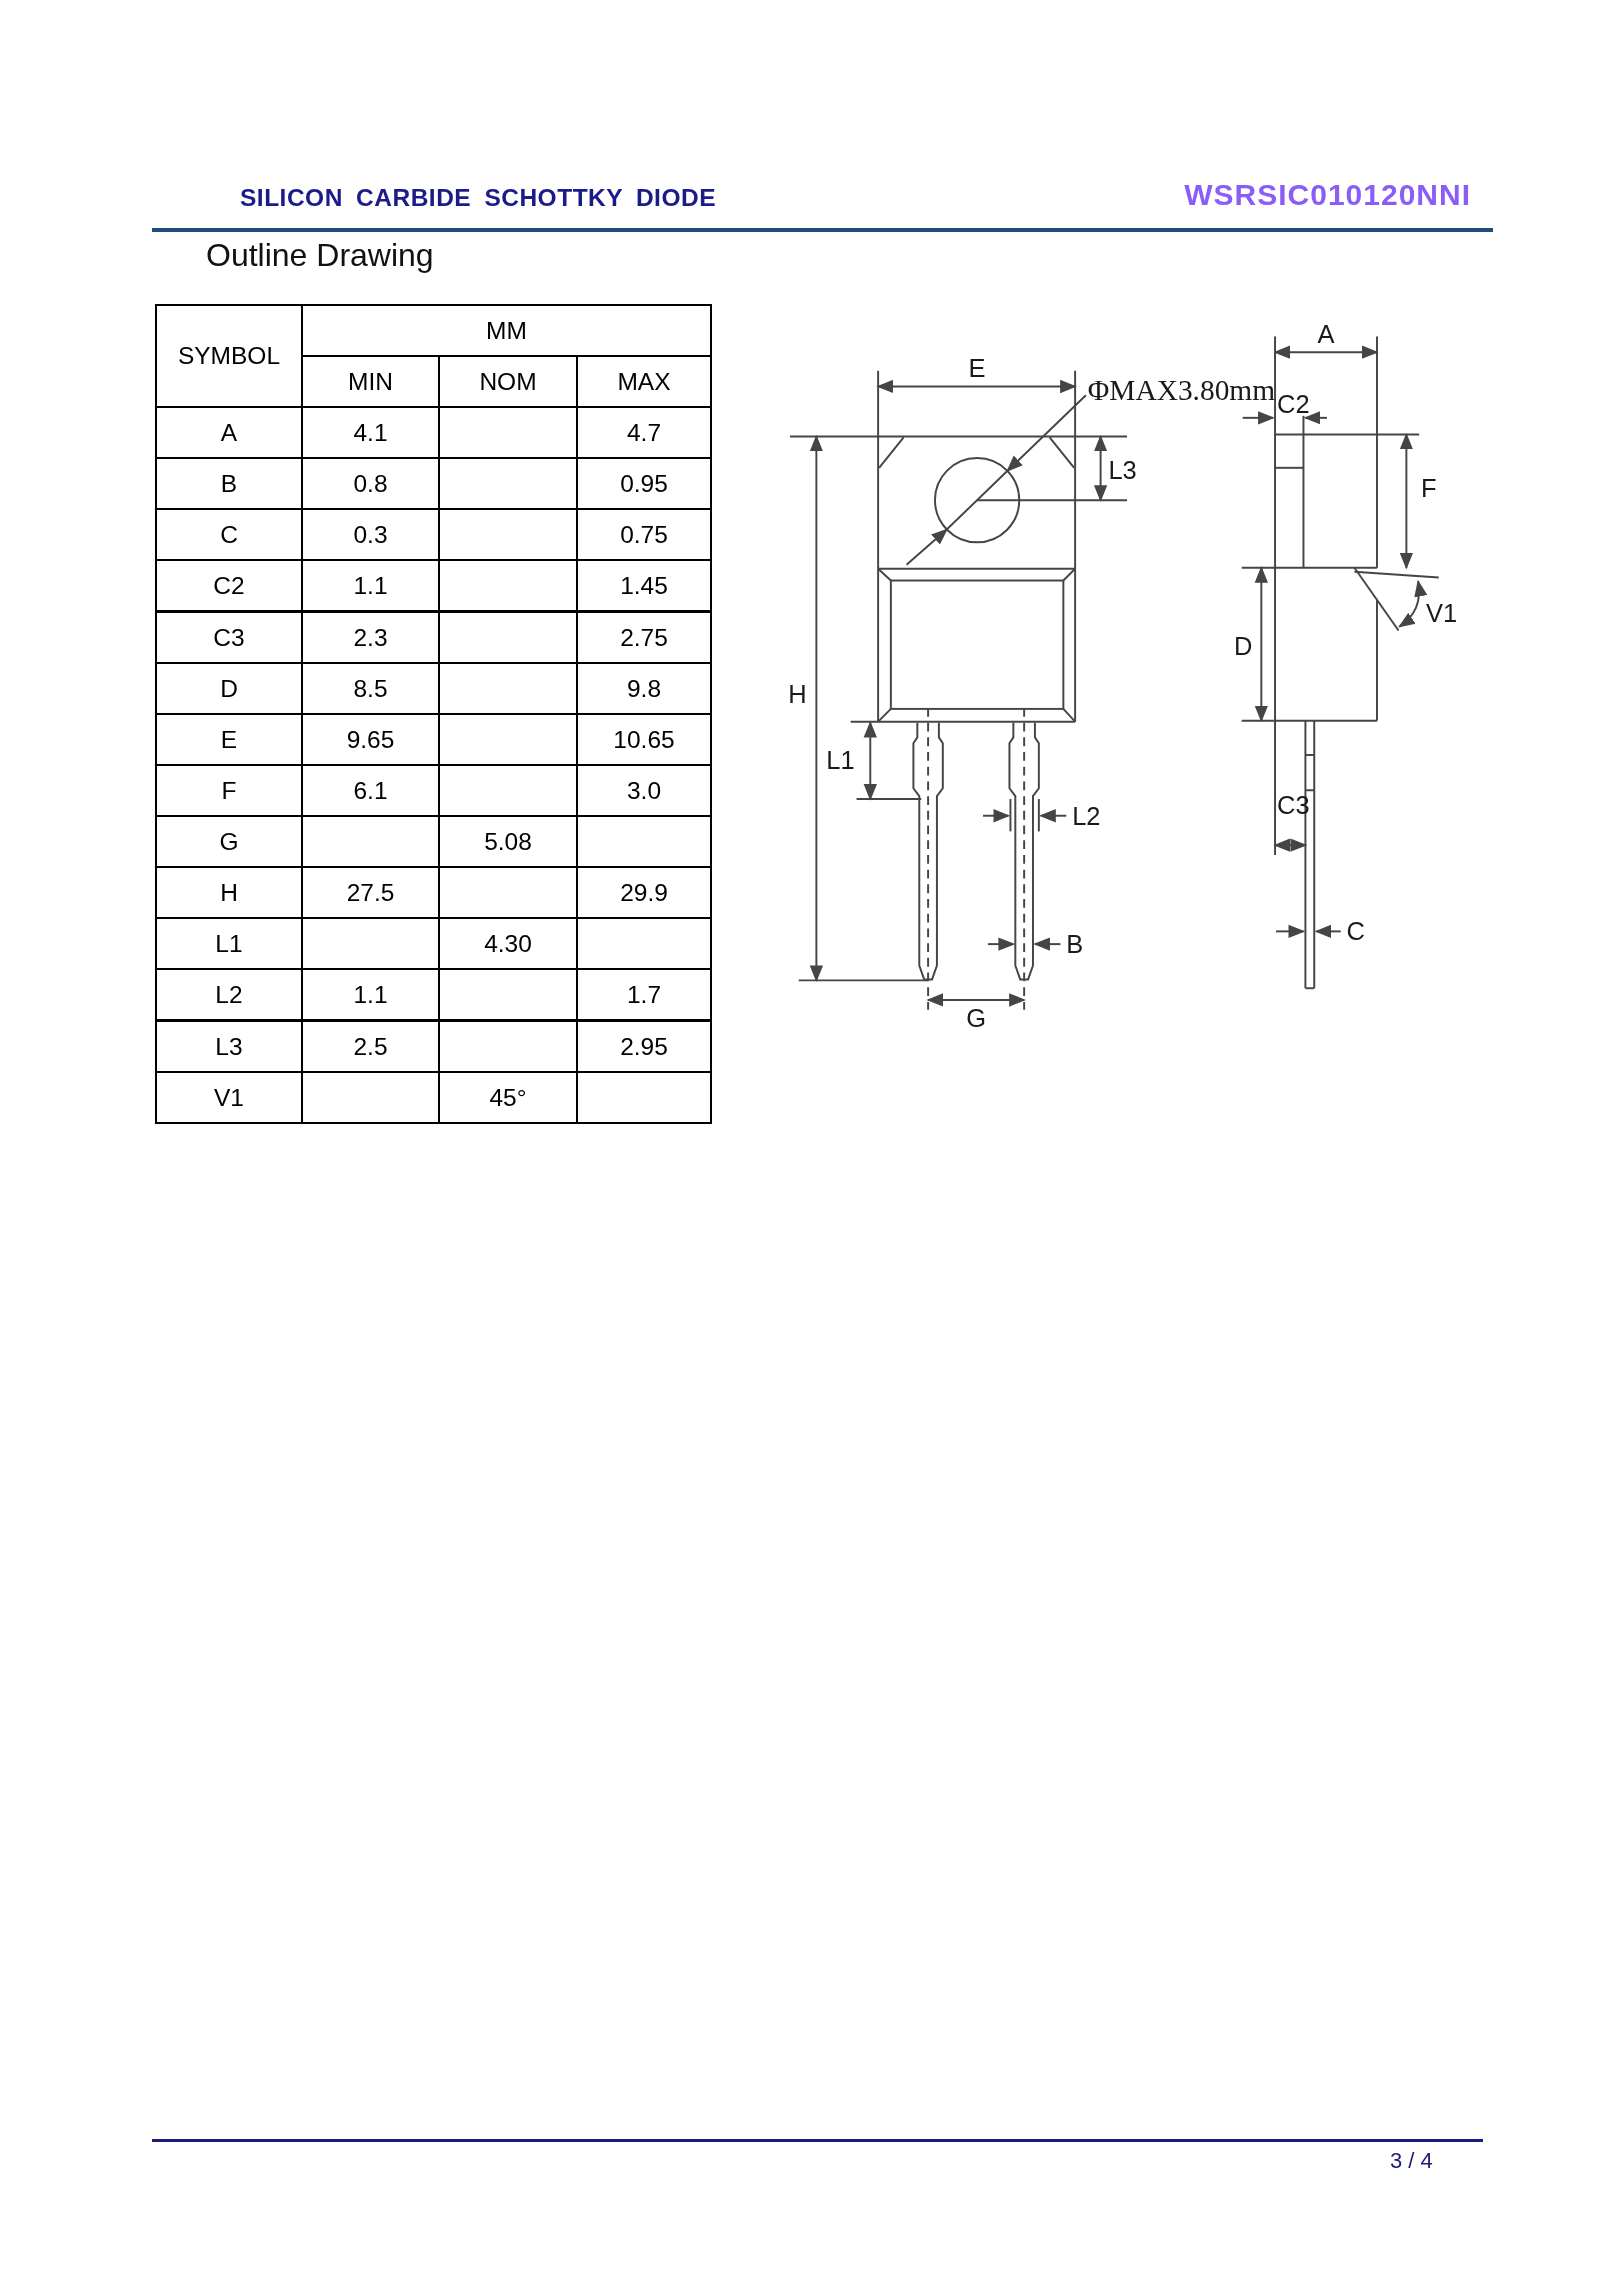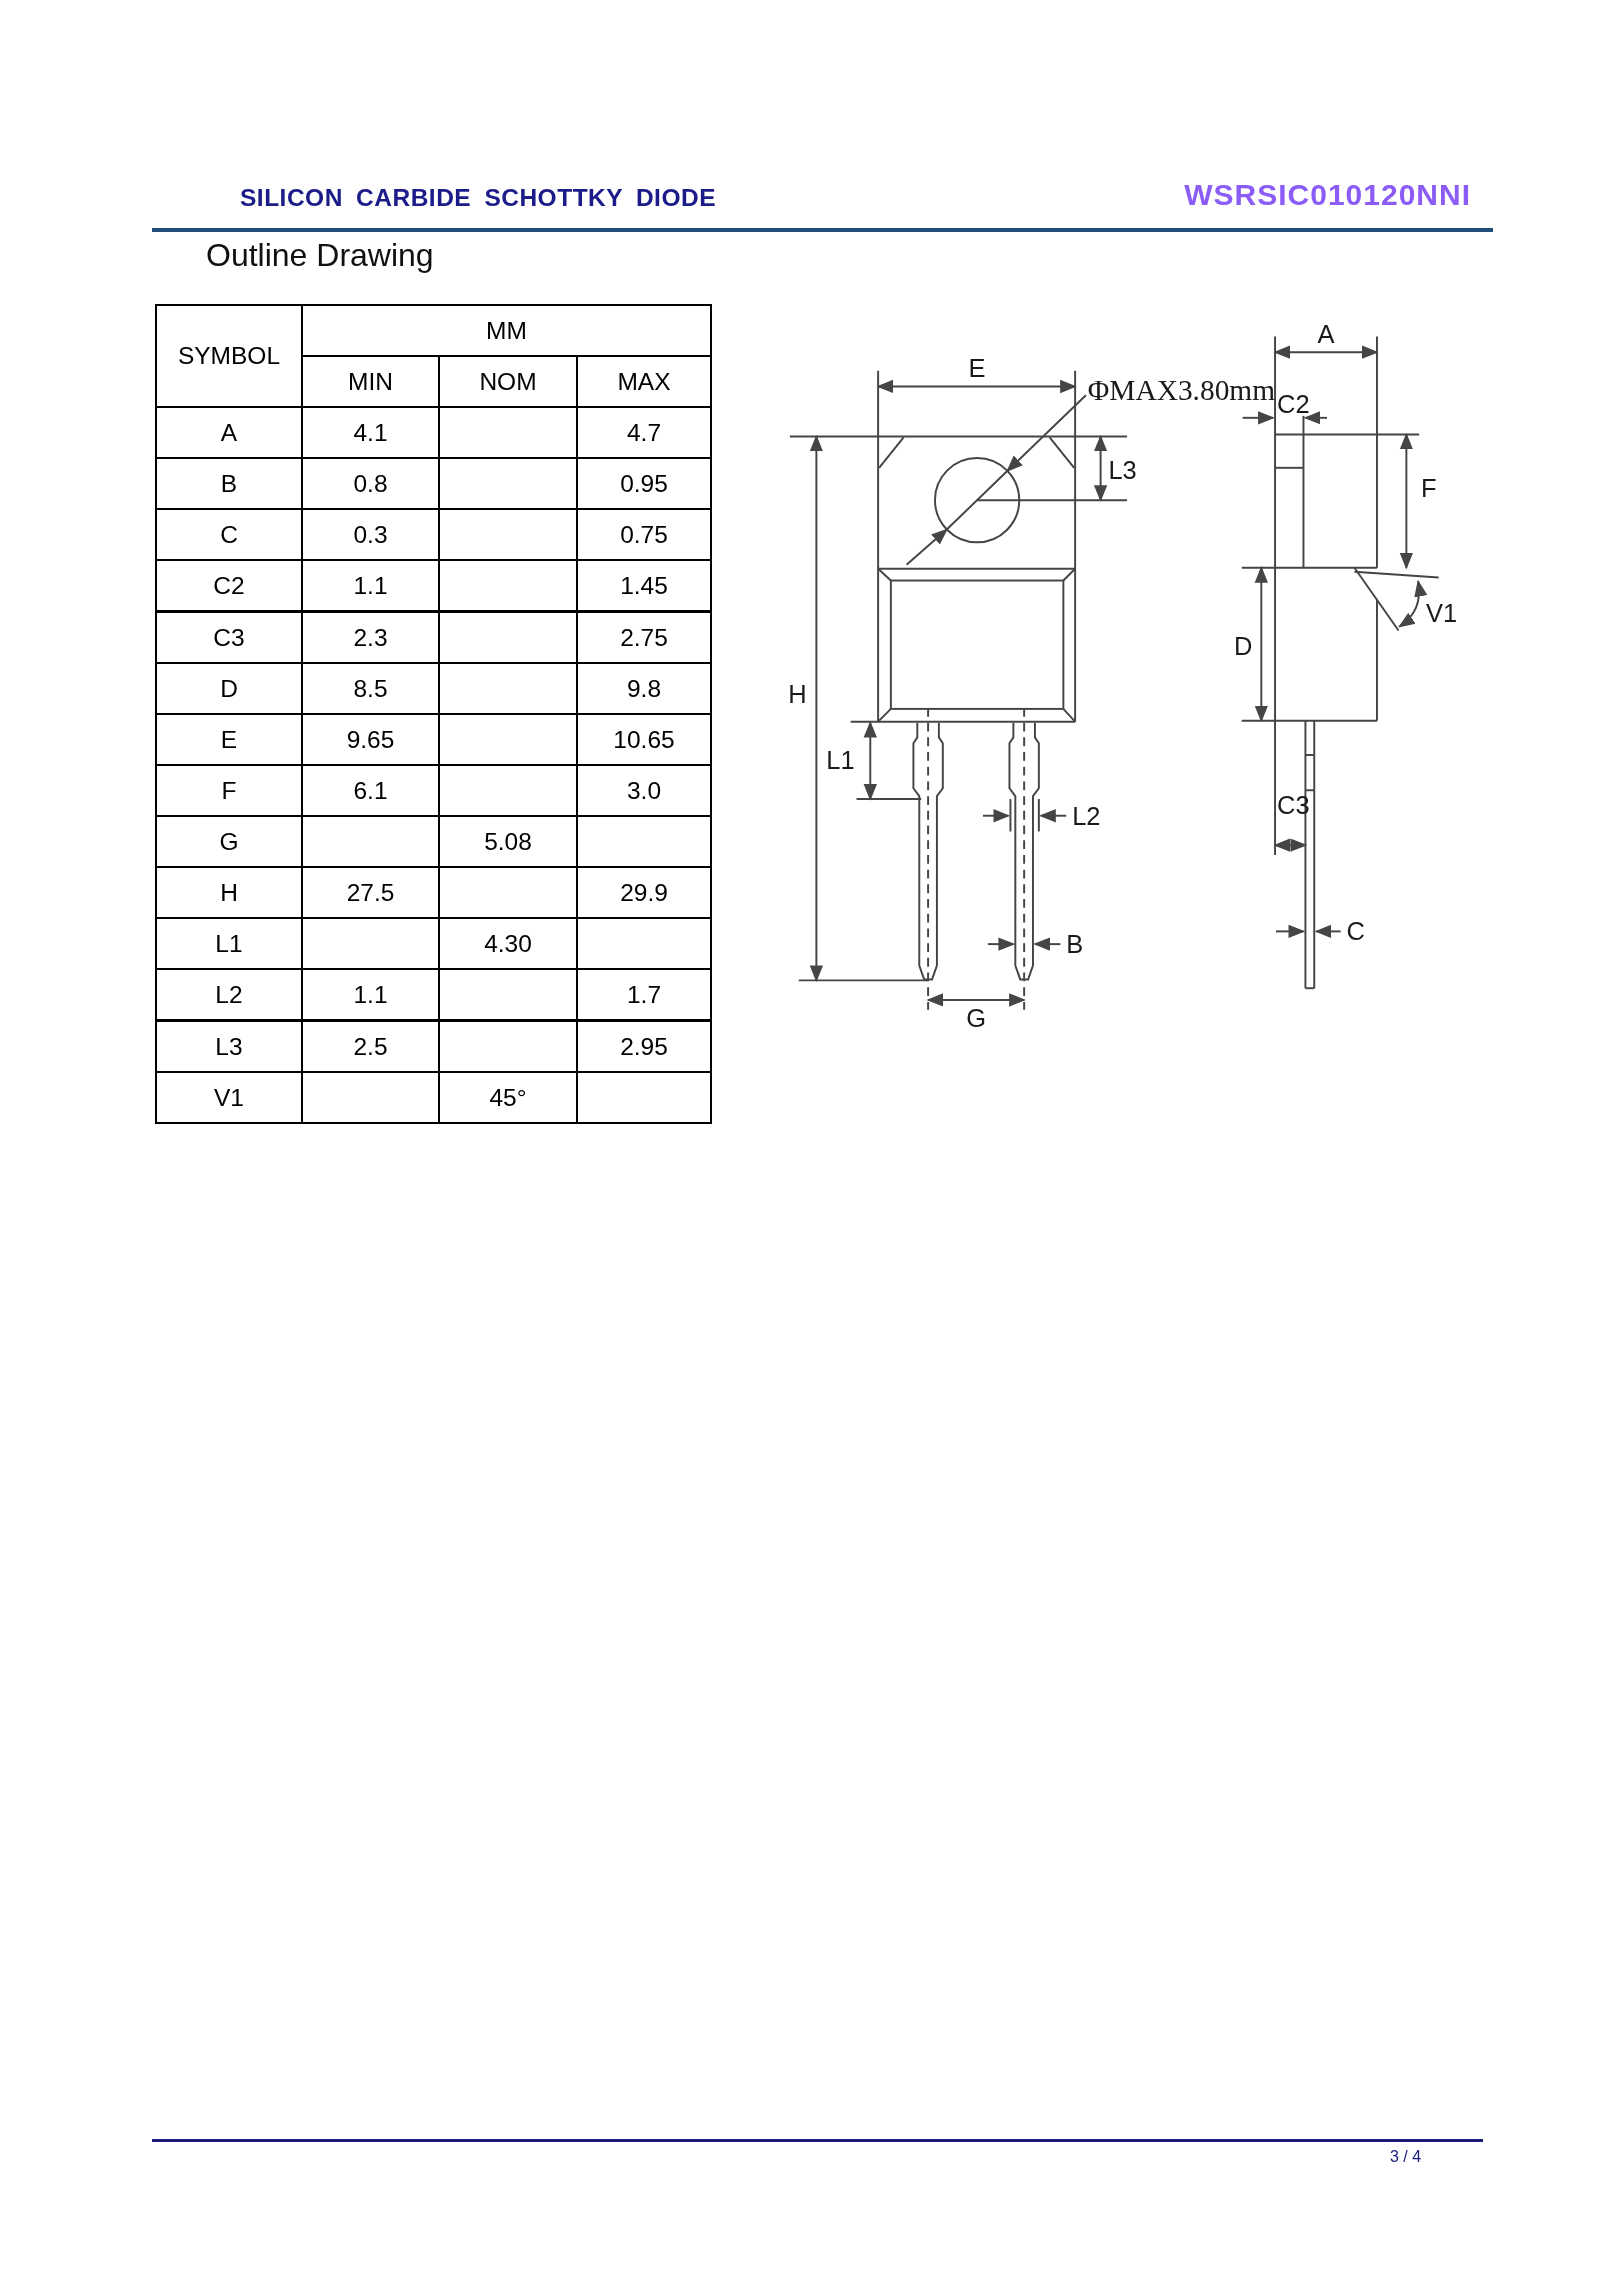--- a/index.html
+++ b/index.html
@@ -25,21 +25,21 @@
     border:2px solid #000;text-align:center;vertical-align:middle;
     height:49px;padding:0;overflow:hidden;
   }
   table.dims tr.thick td{border-top-width:3.9px;}
   svg.draw{position:absolute;left:0;top:0;}
   svg.draw line,svg.draw path,svg.draw rect,svg.draw circle{stroke:#454545;stroke-width:2;fill:none;}
   svg.draw .dashed{stroke-dasharray:9 6;}
   svg.draw text{font-family:"Liberation Sans",sans-serif;font-size:26px;fill:#1a1a1a;stroke:none;}
   svg.draw text.phi{font-family:"Liberation Serif",serif;font-size:30px;}
   .ftr-rule{position:absolute;left:152px;top:2139px;width:1331px;height:2.9px;background:#1b1b7e;}
-  .ftr-page{position:absolute;left:1390px;top:2148px;font-size:16px;color:#1b1b7e;white-space:nowrap;}
+  .ftr-page{position:absolute;left:1390px;top:2148px;font-size:22px;color:#1b1b7e;white-space:nowrap;}
 </style>
 </head>
 <body>
 
 <div id="page">
 
   <div class="hdr-title">SILICON CARBIDE SCHOTTKY DIODE</div>
   <div class="hdr-part">WSRSIC010120NNI</div>
   <div class="hdr-rule"></div>
 

